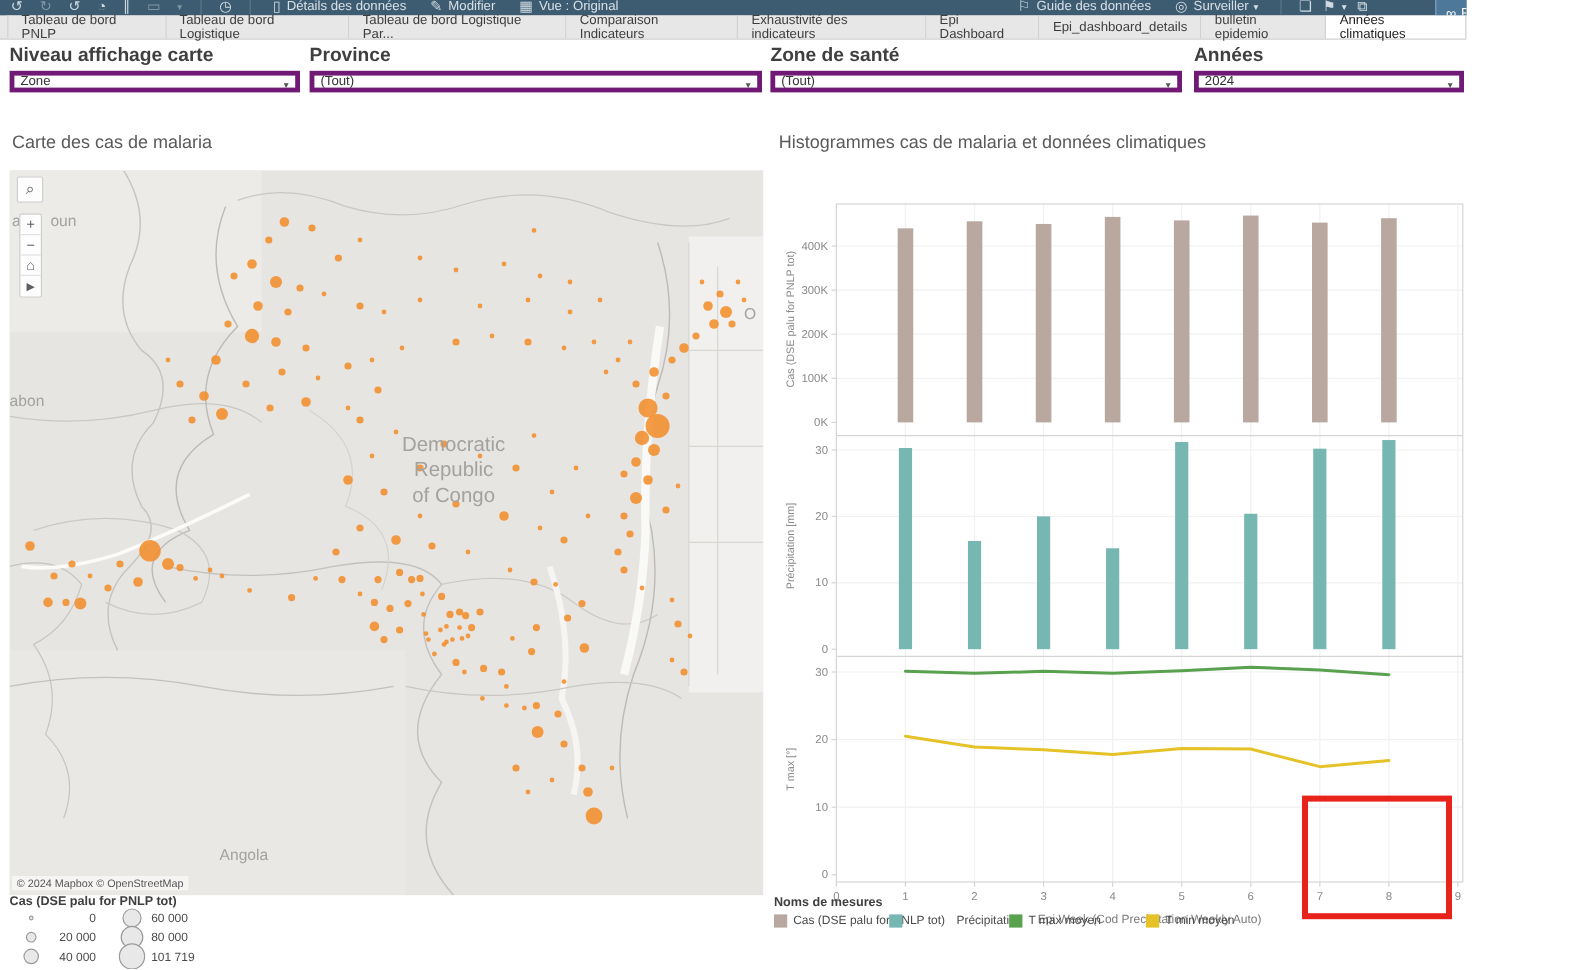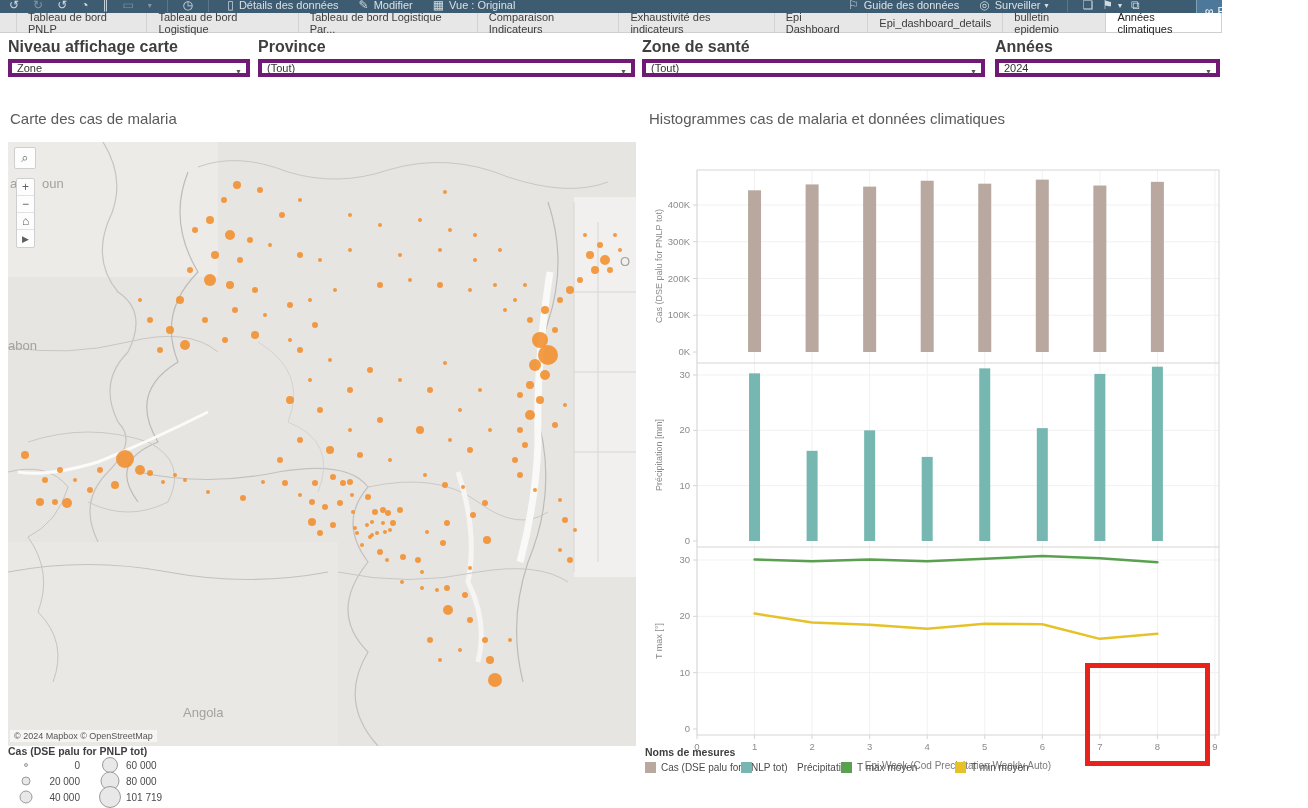--- a/index.html
+++ b/index.html
@@ -11,21 +11,21 @@
   .tb-row{position:absolute;top:-6px;height:22px;display:flex;align-items:center;color:#d7e0e7;font-size:11px;white-space:nowrap;}
   .tb-ico{font-size:12px;margin:0 7px;color:#cfdae2;}
   .tb-ico.dim{opacity:.45;}
   .tb-sep{width:1px;height:14px;background:#5d7689;margin:0 8px;}
   .tb-item{display:flex;align-items:center;margin:0 10px;}
   .tb-item .tb-ico{margin:0 5px 0 0;}
   .share-btn{position:absolute;left:1196px;top:0;height:22px;display:flex;align-items:center;
              background:#4e7899;color:#fff;padding:0 8px;font-size:11px;border-left:1px solid #7fa2bb;}
   
   .tabbar{position:absolute;left:0;top:13px;width:1222px;height:20px;background:#e7e7e7;
-          border-bottom:1px solid #cfcfcf;display:flex;align-items:stretch;padding-left:16px;}
+          border-bottom:1px solid #cfcfcf;display:flex;align-items:stretch;padding-left:6px;}
   .tab{display:flex;align-items:center;padding:0 11px;font-size:11px;color:#3d3d3d;
        border-right:1px solid #d2d2d2;background:#e7e7e7;cursor:pointer;}
   .tab:first-child{border-left:1px solid #d2d2d2;}
   .tab.active{background:#ffffff;color:#1c1c1c;}
   
   .filter{position:absolute;top:38px;}
   .filter .flabel{font-size:16px;font-weight:bold;color:#3f3f3f;margin-bottom:3px;}
   .fbox{height:18px;background:#fff;border:4px solid #701a75;position:relative;
         font-size:11px;color:#333;display:flex;align-items:center;padding:0 14px 0 5px;}
   .fbox .arrow{position:absolute;right:4px;top:5px;font-size:7px;color:#555;}
@@ -362,24 +362,29 @@
         <circle cx="477" cy="498" r="3" fill="#f28e2b" fill-opacity="0.88"></circle>
         <circle cx="452" cy="508" r="2" fill="#f28e2b" fill-opacity="0.88"></circle>
         <circle cx="482" cy="518" r="4" fill="#f28e2b" fill-opacity="0.88"></circle>
         <circle cx="487" cy="538" r="7" fill="#f28e2b" fill-opacity="0.88"></circle>
         <circle cx="502" cy="498" r="2" fill="#f28e2b" fill-opacity="0.88"></circle>
         <circle cx="432" cy="518" r="2" fill="#f28e2b" fill-opacity="0.88"></circle>
         <circle cx="422" cy="498" r="3" fill="#f28e2b" fill-opacity="0.88"></circle>
         <circle cx="414" cy="430" r="2" fill="#f28e2b" fill-opacity="0.88"></circle>
         <circle cx="394" cy="440" r="2" fill="#f28e2b" fill-opacity="0.88"></circle>
       </svg>
+    <div class="map-label" style="left:295px;top:218px;width:150px;text-align:center;font-size:17px;line-height:21px" id="country-label">
+        <div>Democratic</div>
+        <div>Republic</div>
+        <div>of Congo</div>
+      </div>
     <div id="map-labels">
         <div class="map-label" style="left: 2px; top: 34px; font-size: 13px;">an</div>
         <div class="map-label" style="left: 34px; top: 34px; font-size: 13px;">oun</div>
-        <div class="map-label" style="left: 0px; top: 196px; font-size: 13px; text-align: right;">abon</div>
+        <div class="map-label" style="left: 0px; top: 184px; font-size: 13px; text-align: right;">abon</div>
         <div class="map-label" style="left: 612px; top: 112px; font-size: 13px;">O</div>
         <div class="map-label" style="left: 175px; top: 563px; font-size: 13px;">Angola</div>
       </div>
     <div class="ctl" style="left:6px;top:5px;width:22px;height:22px">
       <span style="font-size:13px">⌕</span>
     </div>
     <div class="ctl-col">
       <div class="ctl-cell">+</div>
       <div class="ctl-cell">−</div>
       <div class="ctl-cell">⌂</div>

